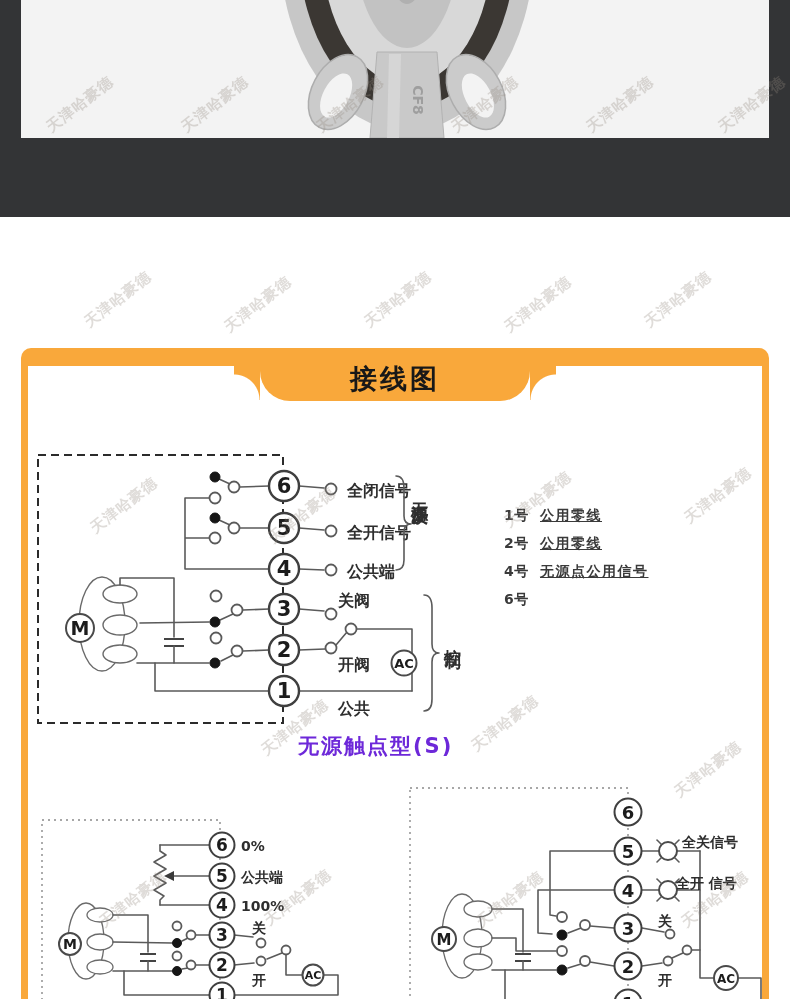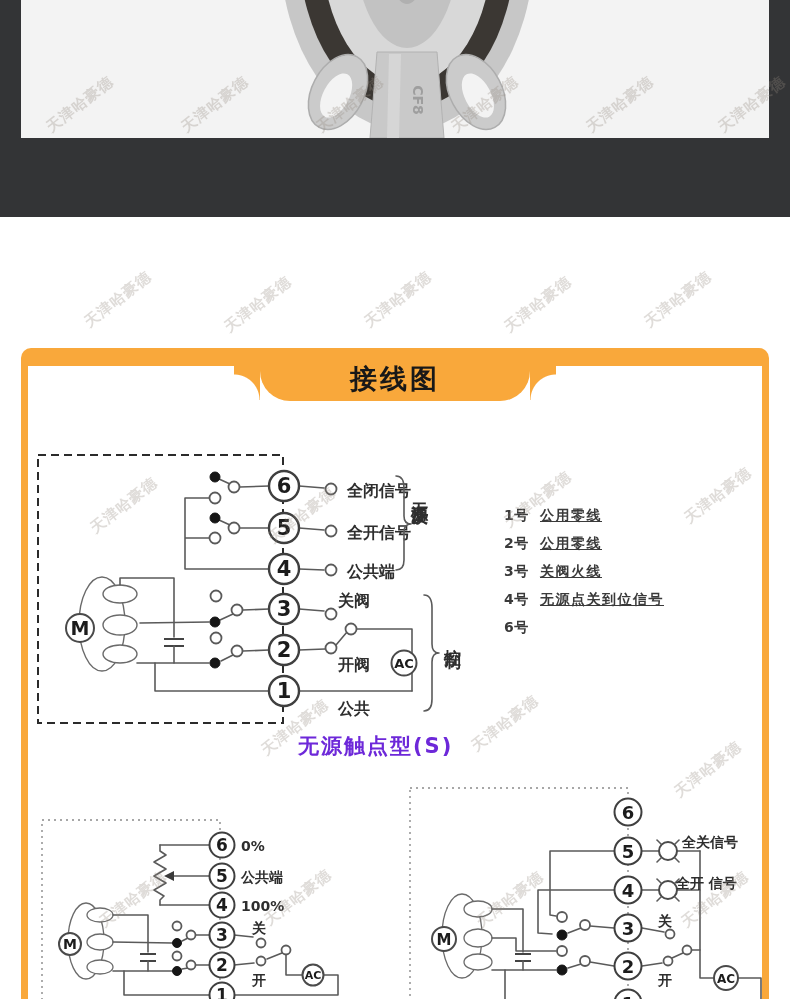--- a/index.html
+++ b/index.html
@@ -360,26 +360,22 @@
     <div class="notes">
       <div class="note-row">
           <span class="note-no">1号</span>
           <span class="note-text">公用零线</span>
         </div>
       <div class="note-row">
           <span class="note-no">2号</span>
           <span class="note-text">公用零线</span>
         </div>
       <div class="note-row">
-          <span class="note-no">3号</span>
-          <span class="note-text">关阀火线</span>
-        </div>
-      <div class="note-row">
           <span class="note-no">4号</span>
-          <span class="note-text">无源点关到位信号</span>
+          <span class="note-text">无源点公用信号</span>
         </div>
       <div class="note-row">
           <span class="note-no">6号</span>
         </div>
     </div>
 
     <div class="vlabel vlabel-feedback">无源反馈</div>
     <div class="vlabel vlabel-control">控制</div>
 
     <div class="caption">无源触点型(S)</div>

